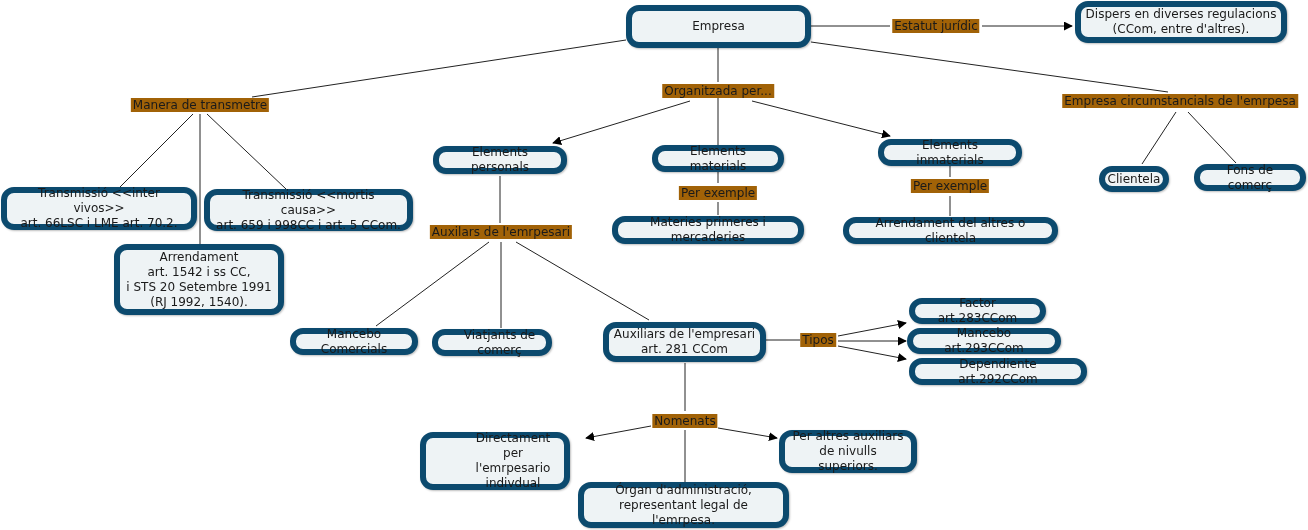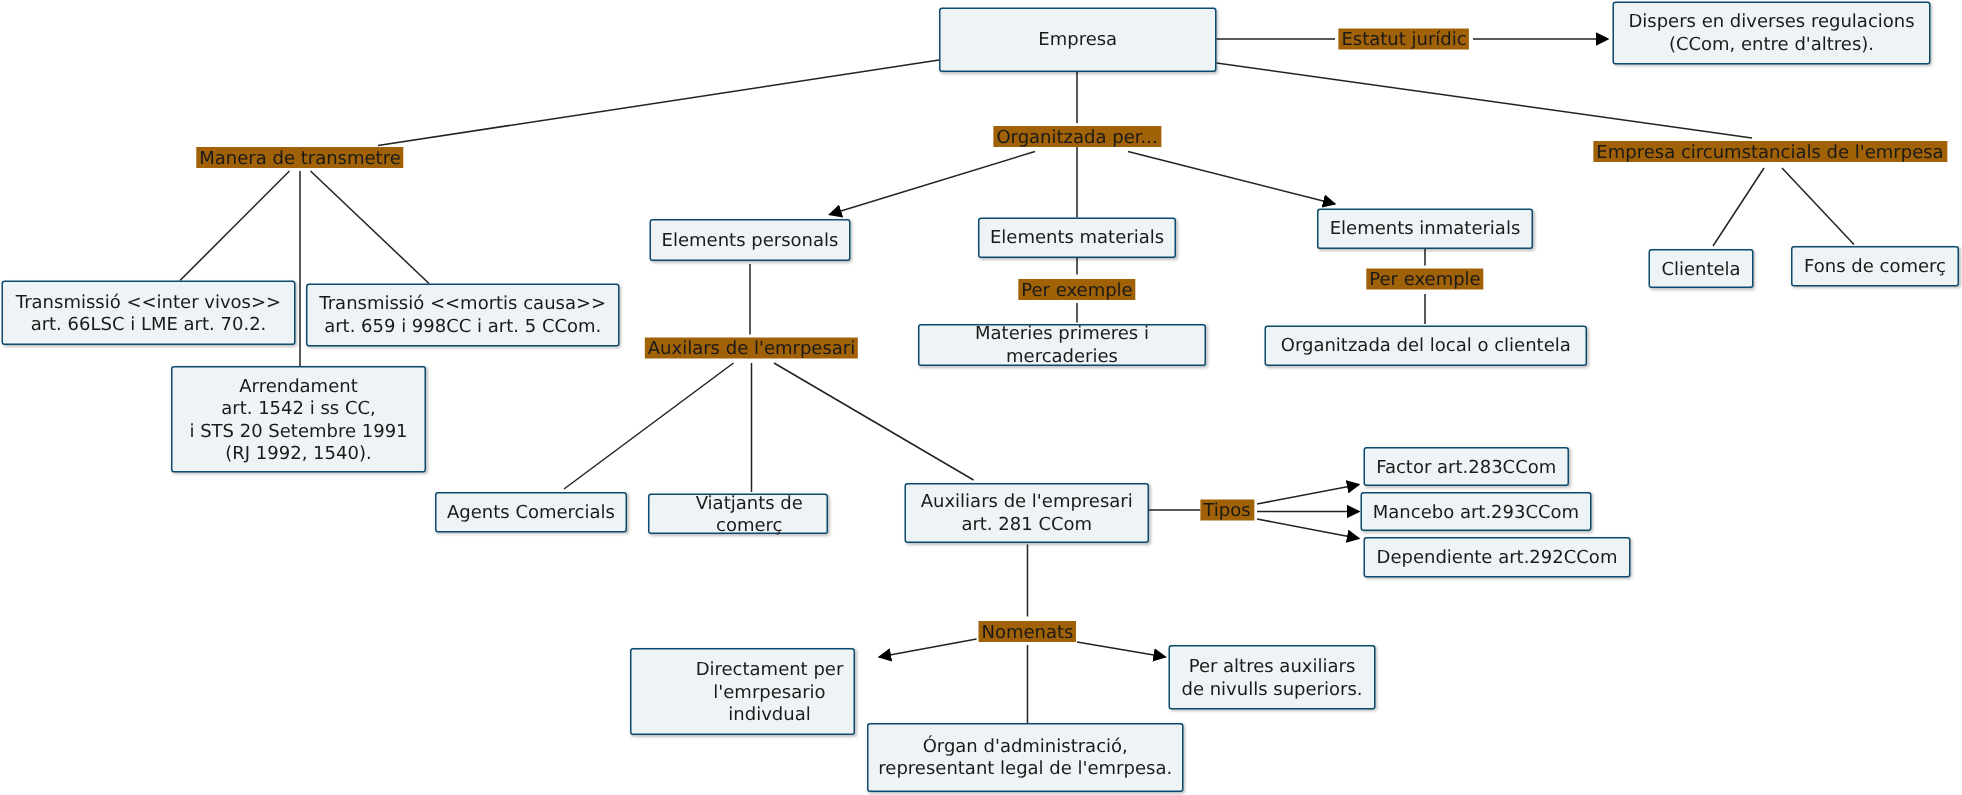--- a/index.html
+++ b/index.html
@@ -1,20 +1,20 @@
 <!DOCTYPE html>
 <html><head>
   <meta charset="utf-8">
   <style>
     html, body { margin: 0; padding: 0; background: #ffffff; }
     body { width: 1308px; height: 530px; position: relative; overflow: hidden;
            font-family: "DejaVu Sans", sans-serif; font-size: 12px; color: #1a1a1a; }
     #edges { position: absolute; left: 0; top: 0; width: 1308px; height: 530px; }
-    .node { position: absolute; box-sizing: border-box; background: #eef3f5; border: 1px solid #0c4a6e;
-            border-radius: 2px; display: flex; align-items: center; justify-content: center;
+    .node { position: absolute; box-sizing: border-box; background: #eef3f5; border: 6px solid #0c4a6e;
+            border-radius: 13px; display: flex; align-items: center; justify-content: center;
             text-align: center; line-height: 15px; white-space: pre-line; padding: 0 4px;
             box-shadow: 1px 1px 2px rgba(0,0,0,0.25); }
     .link { position: absolute; background: #a16207; white-space: nowrap; line-height: 14px;
             padding: 0 2px; transform: translate(-50%, -50%); }
   </style>
 </head>
 <body>
 
 <svg id="edges" xmlns="http://www.w3.org/2000/svg">
   <defs>
@@ -72,24 +72,24 @@
 <div class="node" style="left:204px;top:189px;width:209px;height:42px;">Transmissió &lt;&lt;mortis causa&gt;&gt;
 art. 659 i 998CC i art. 5 CCom.</div>
 <div class="node" style="left:114px;top:244px;width:170px;height:71px;">Arrendament
 art. 1542 i ss CC,
 i STS 20 Setembre 1991
 (RJ 1992, 1540).</div>
 <div class="node" style="left:433px;top:146px;width:134px;height:28px;">Elements personals</div>
 <div class="node" style="left:652px;top:145px;width:132px;height:27px;">Elements materials</div>
 <div class="node" style="left:878px;top:139px;width:144px;height:27px;">Elements inmaterials</div>
 <div class="node" style="left:612px;top:216px;width:192px;height:28px;">Materies primeres i mercaderies</div>
-<div class="node" style="left:843px;top:217px;width:215px;height:27px;">Organitzada del local o clientela</div>
+<div class="node" style="left:843px;top:217px;width:215px;height:27px;">Arrendament del altres o clientela</div>
 <div class="node" style="left:1099px;top:166px;width:70px;height:26px;">Clientela</div>
 <div class="node" style="left:1194px;top:164px;width:112px;height:27px;">Fons de comerç</div>
-<div class="node" style="left:290px;top:328px;width:128px;height:27px;">Agents Comercials</div>
+<div class="node" style="left:290px;top:328px;width:128px;height:27px;">Mancebo Comercials</div>
 <div class="node" style="left:432px;top:329px;width:120px;height:27px;padding-left:19px;">Viatjants de comerç</div>
 <div class="node" style="left:603px;top:322px;width:163px;height:40px;">Auxiliars de l'empresari
 art. 281 CCom</div>
 <div class="node" style="left:909px;top:298px;width:137px;height:26px;">Factor art.283CCom</div>
 <div class="node" style="left:907px;top:328px;width:154px;height:26px;">Mancebo art.293CCom</div>
 <div class="node" style="left:909px;top:358px;width:178px;height:27px;">Dependiente art.292CCom</div>
 <div class="node" style="left:420px;top:432px;width:150px;height:58px;padding-left:40px;">Directament per
 l'emrpesario indivdual</div>
 <div class="node" style="left:779px;top:430px;width:138px;height:43px;">Per altres auxiliars
 de nivulls superiors.</div>

